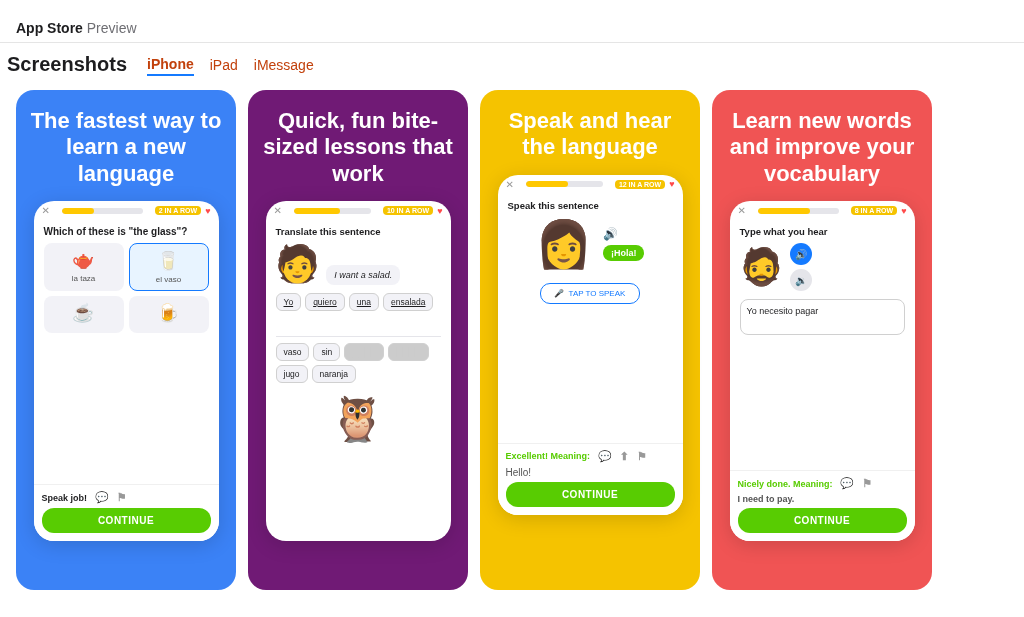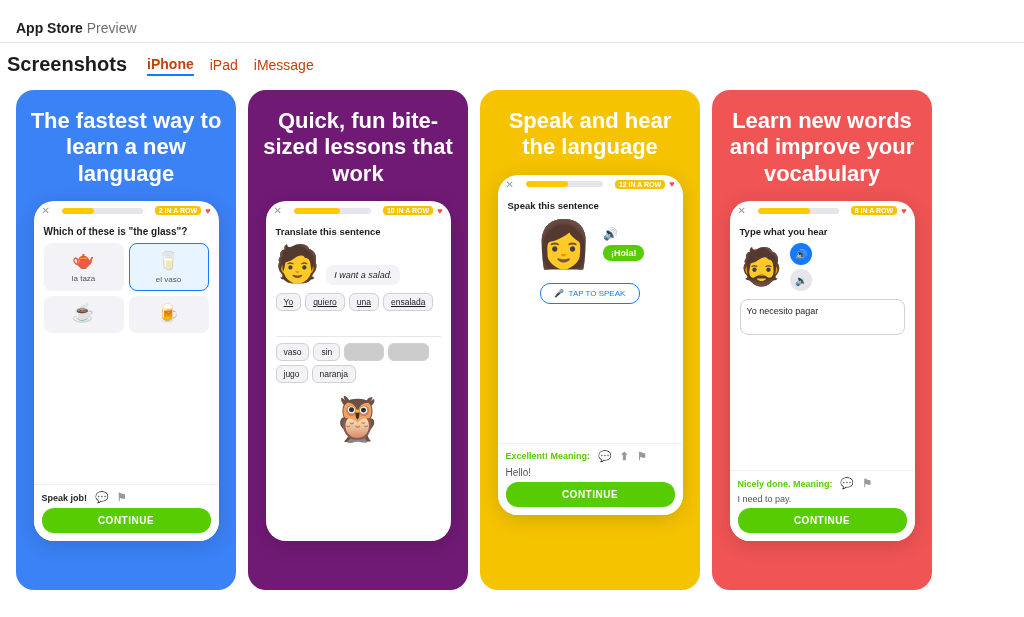--- a/index.html
+++ b/index.html
@@ -468,19 +468,19 @@
         <div class="type-input-area">Yo necesito pagar</div>
       </div>
       <div class="phone-footer">
         <div class="footer-label">
           <span style="color:#58cc02;font-size:9px;text-align:center;">Nicely done. Meaning:</span>
           <span class="footer-icons">
             <span>💬</span>
             <span>⚑</span>
           </span>
         </div>
-        <div style="font-size:9px;color:#555;margin-bottom:4px;">I need to pay.</div>
+        <div style="font-size:9px;color:#555;margin-bottom:4px;font-weight:bold;">I need to pay.</div>
         <button class="continue-btn">CONTINUE</button>
       </div>
     </div>
   </div>
 
 </div>
 
 </body></html>

